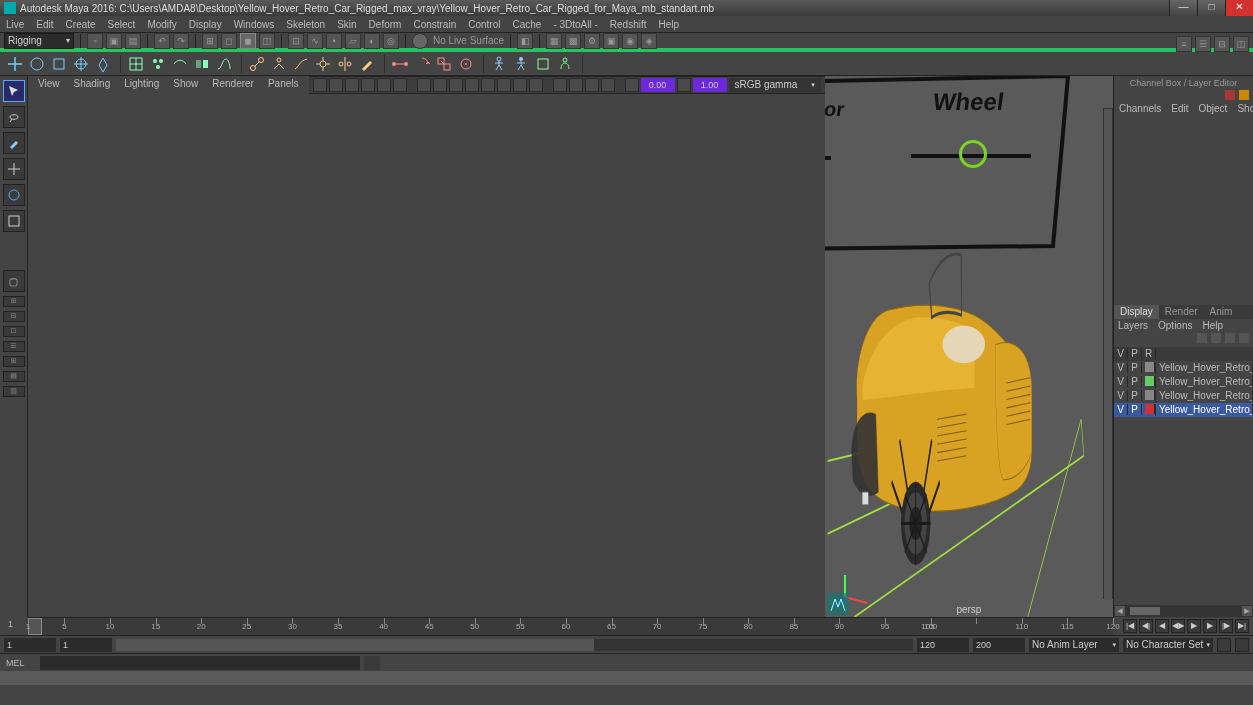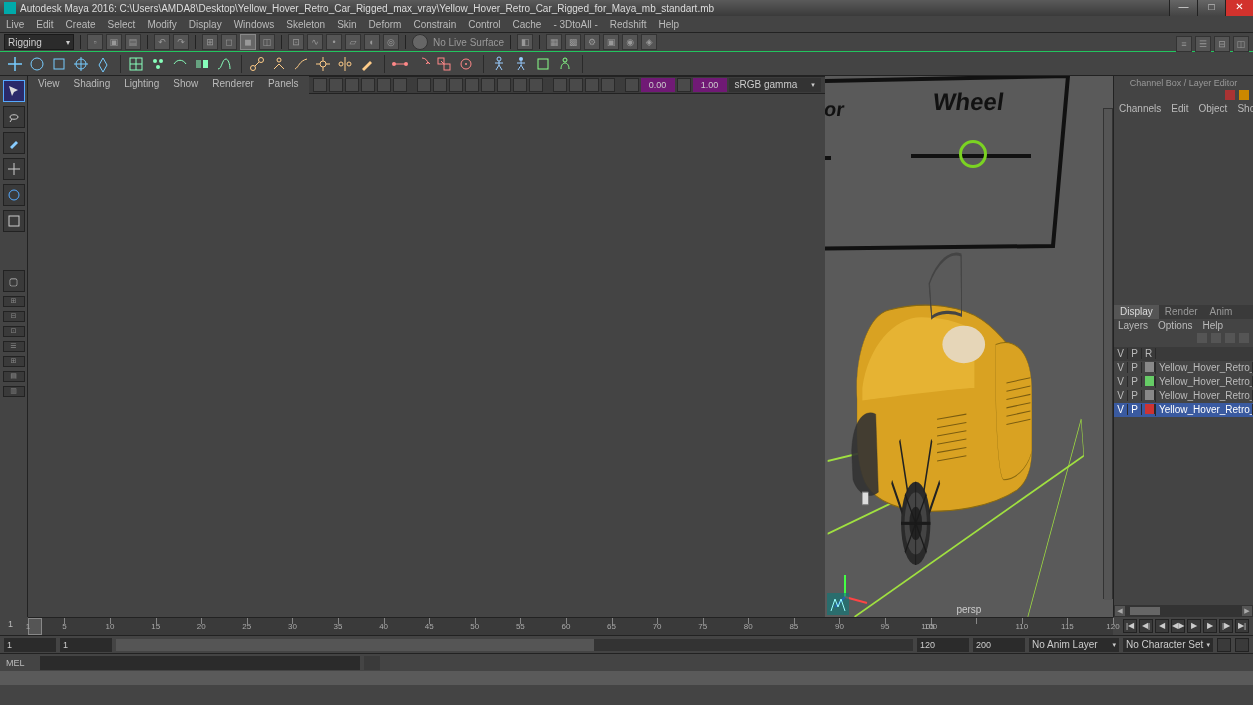--- a/index.html
+++ b/index.html
@@ -9,21 +9,21 @@
 .titlebar { height:16px; background:linear-gradient(#5a5a5a,#3a3a3a); display:flex; align-items:center; padding:0 4px; color:#ddd; }
 .titlebar .mlogo { width:12px; height:12px; background:#0aa; margin-right:4px; }
 .winbtns { position:absolute; right:0; top:0; display:flex; }
 .winbtn { width:28px; height:16px; text-align:center; line-height:14px; background:linear-gradient(#666,#444); border-left:1px solid #222; }
 .winbtn.close { background:#d2322d; color:#fff; }
 
 
 .menubar { height:16px; background:#444; display:flex; align-items:center; padding:2px 6px; gap:12px; color:#bbb; font-size:10px; }
 
 
-.moderow { height:20px; background:#444; border-top:1px solid #222; border-bottom:1px solid #22c55e; display:flex; align-items:center; padding:0 4px; gap:3px; }
+.moderow { height:20px; background:#444; border-top:1px solid #222; border-bottom:4px solid #22c55e; display:flex; align-items:center; padding:0 4px; gap:3px; }
 .modeselect { width:70px; height:16px; background:#2b2b2b; border:1px solid #1a1a1a; color:#ccc; padding:0 3px; font-size:10px; display:flex; align-items:center; justify-content:space-between; }
 .modeselect::after { content:"▾"; font-size:8px; }
 .vsep { width:1px; height:14px; background:#222; margin:0 3px; }
 .ticon { width:16px; height:16px; background:#555; border:1px solid #333; display:flex; align-items:center; justify-content:center; font-size:9px; color:#999; }
 .ticon.active { background:#666; border-color:#888; }
 .nls { width:16px; height:16px; border-radius:50%; background:#666; border:1px solid #333; }
 .nlslabel { font-size:10px; color:#999; margin-left:2px; }
 
 
 .toolshelf { height:24px; background:#444; border-bottom:1px solid #222; display:flex; align-items:center; padding:0 6px; gap:6px; }
@@ -39,21 +39,21 @@
 .leftcol { width:28px; background:#444; border-right:1px solid #222; display:flex; flex-direction:column; align-items:center; padding-top:4px; gap:4px; }
 .tbtn { width:22px; height:22px; background:#3a3a3a; border:1px solid #222; display:flex; align-items:center; justify-content:center; }
 .tbtn.sel { background:#2a2a6a; border-color:#5af; }
 .smbtn { width:22px; height:11px; background:#3a3a3a; border:1px solid #222; font-size:7px; color:#888; text-align:center; }
 
 
 .viewport-container { flex:1; display:flex; flex-direction:row; background:#444; }
 .vp-menus { height:14px; background:#444; padding:2px 10px; display:flex; gap:14px; color:#bbb; font-size:10px; align-items:center; }
 .vp-toolbar { height:18px; background:#3c3c3c; border-top:1px solid #222; border-bottom:1px solid #222; display:flex; align-items:center; padding:0 4px; gap:2px; }
 .vp-toolbar .vi { width:14px; height:14px; background:#4a4a4a; border:1px solid #2a2a2a; }
-.vp-toolbar .vn { width:34px; height:14px; background:#701a75; color:#ccc; font-size:9px; text-align:center; line-height:14px; }
+.vp-toolbar .vn { width:34px; height:14px; background:#6d28d9; color:#ccc; font-size:9px; text-align:center; line-height:14px; }
 .vp-toolbar .vsel { height:14px; padding:0 6px; background:#333; color:#ccc; font-size:9px; line-height:14px; display:flex; align-items:center; gap:14px; }
 .vp-toolbar .vsel::after{content:"▾";font-size:7px;}
 
 .viewport { flex:1; background:#5a5a5a; position:relative; overflow:hidden; }
 .viewport .persp-label { position:absolute; bottom:2px; left:50%; transform:translateX(-50%); color:#ccc; font-size:10px; }
 .viewport .axis { position:absolute; left:8px; bottom:8px; width:40px; height:40px; }
 
 
 .vp-svg { position:absolute; inset:0; width:100%; height:100%; }
 

